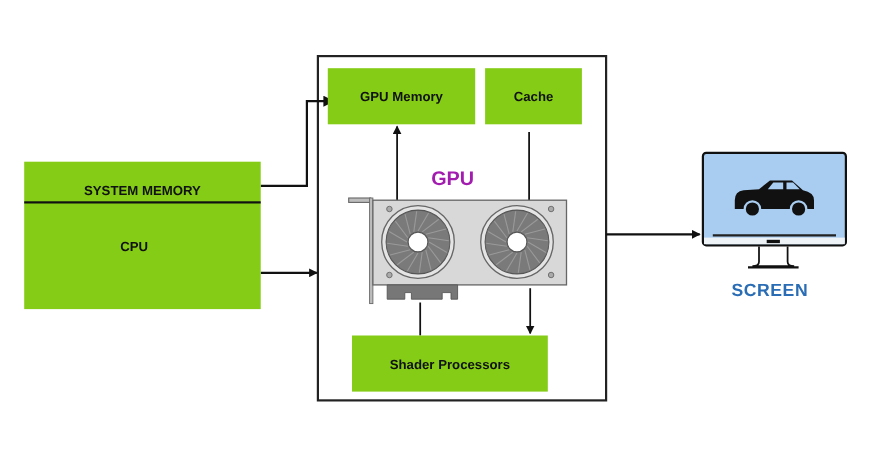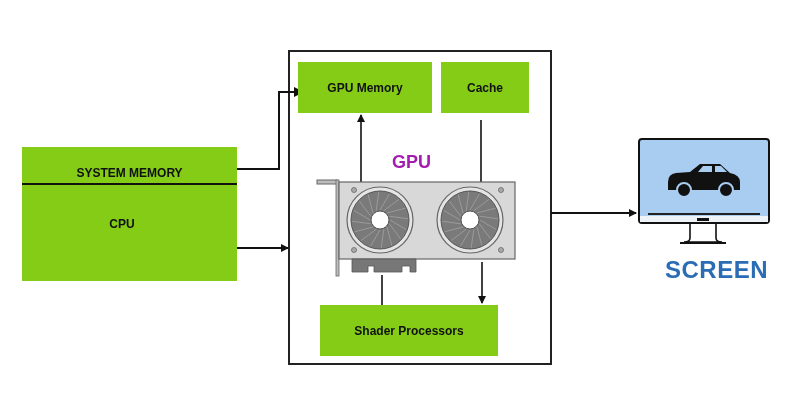--- a/index.html
+++ b/index.html
@@ -6,21 +6,21 @@
     body { width: 800px; height: 419px; position: relative; overflow: hidden;
            font-family: "Liberation Sans", "DejaVu Sans", sans-serif; }
     .green { position: absolute; background: #84cc16; display: flex; align-items: center;
              justify-content: center; font-weight: bold; color: #111; font-size: 12px; }
     #wires { position: absolute; left: 0; top: 0; width: 800px; height: 419px; }
     .sysmem-label { position: absolute; left: 0; right: 0; top: 0; height: 52px;
                     display: flex; align-items: center; justify-content: center; font-size: 12px; font-weight: bold; }
     .cpu-label { position: absolute; left: 0; right: 15px; top: 50px; text-align: center; font-size: 12px; font-weight: bold; margin-top: 20px; }
     .divider { position: absolute; left: 0; right: 0; top: 36px; height: 2px; background: #111; }
     .gpu-title { position: absolute; color: #a21caf; font-weight: bold; font-size: 18px; }
-    .screen-title { position: absolute; color: #2a6db5; font-weight: bold; font-size: 24px; letter-spacing: 0.5px; }
+    .screen-title { position: absolute; color: #2a6db5; font-weight: bold; font-size: 16px; letter-spacing: 0.5px; }
   </style>
 </head>
 <body>
 
 <svg id="wires" viewBox="0 0 800 419">
   <defs>
     <marker id="arrowBig" markerWidth="10" markerHeight="10" refX="8" refY="5" orient="auto" markerUnits="userSpaceOnUse">
       <path d="M0,0 L10,5 L0,10 z" fill="#111"></path>
     </marker>
     <marker id="arrowSm" markerWidth="8" markerHeight="8" refX="7" refY="4" orient="auto" markerUnits="userSpaceOnUse">

